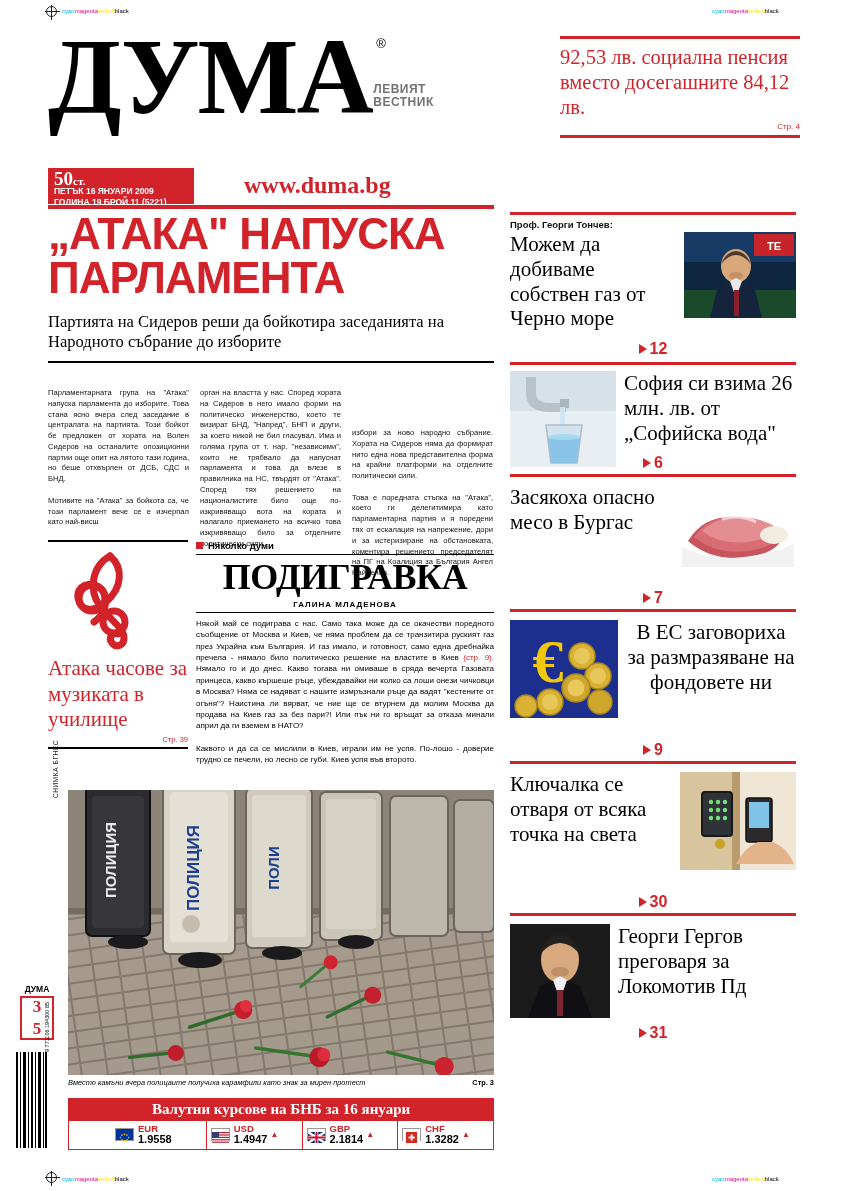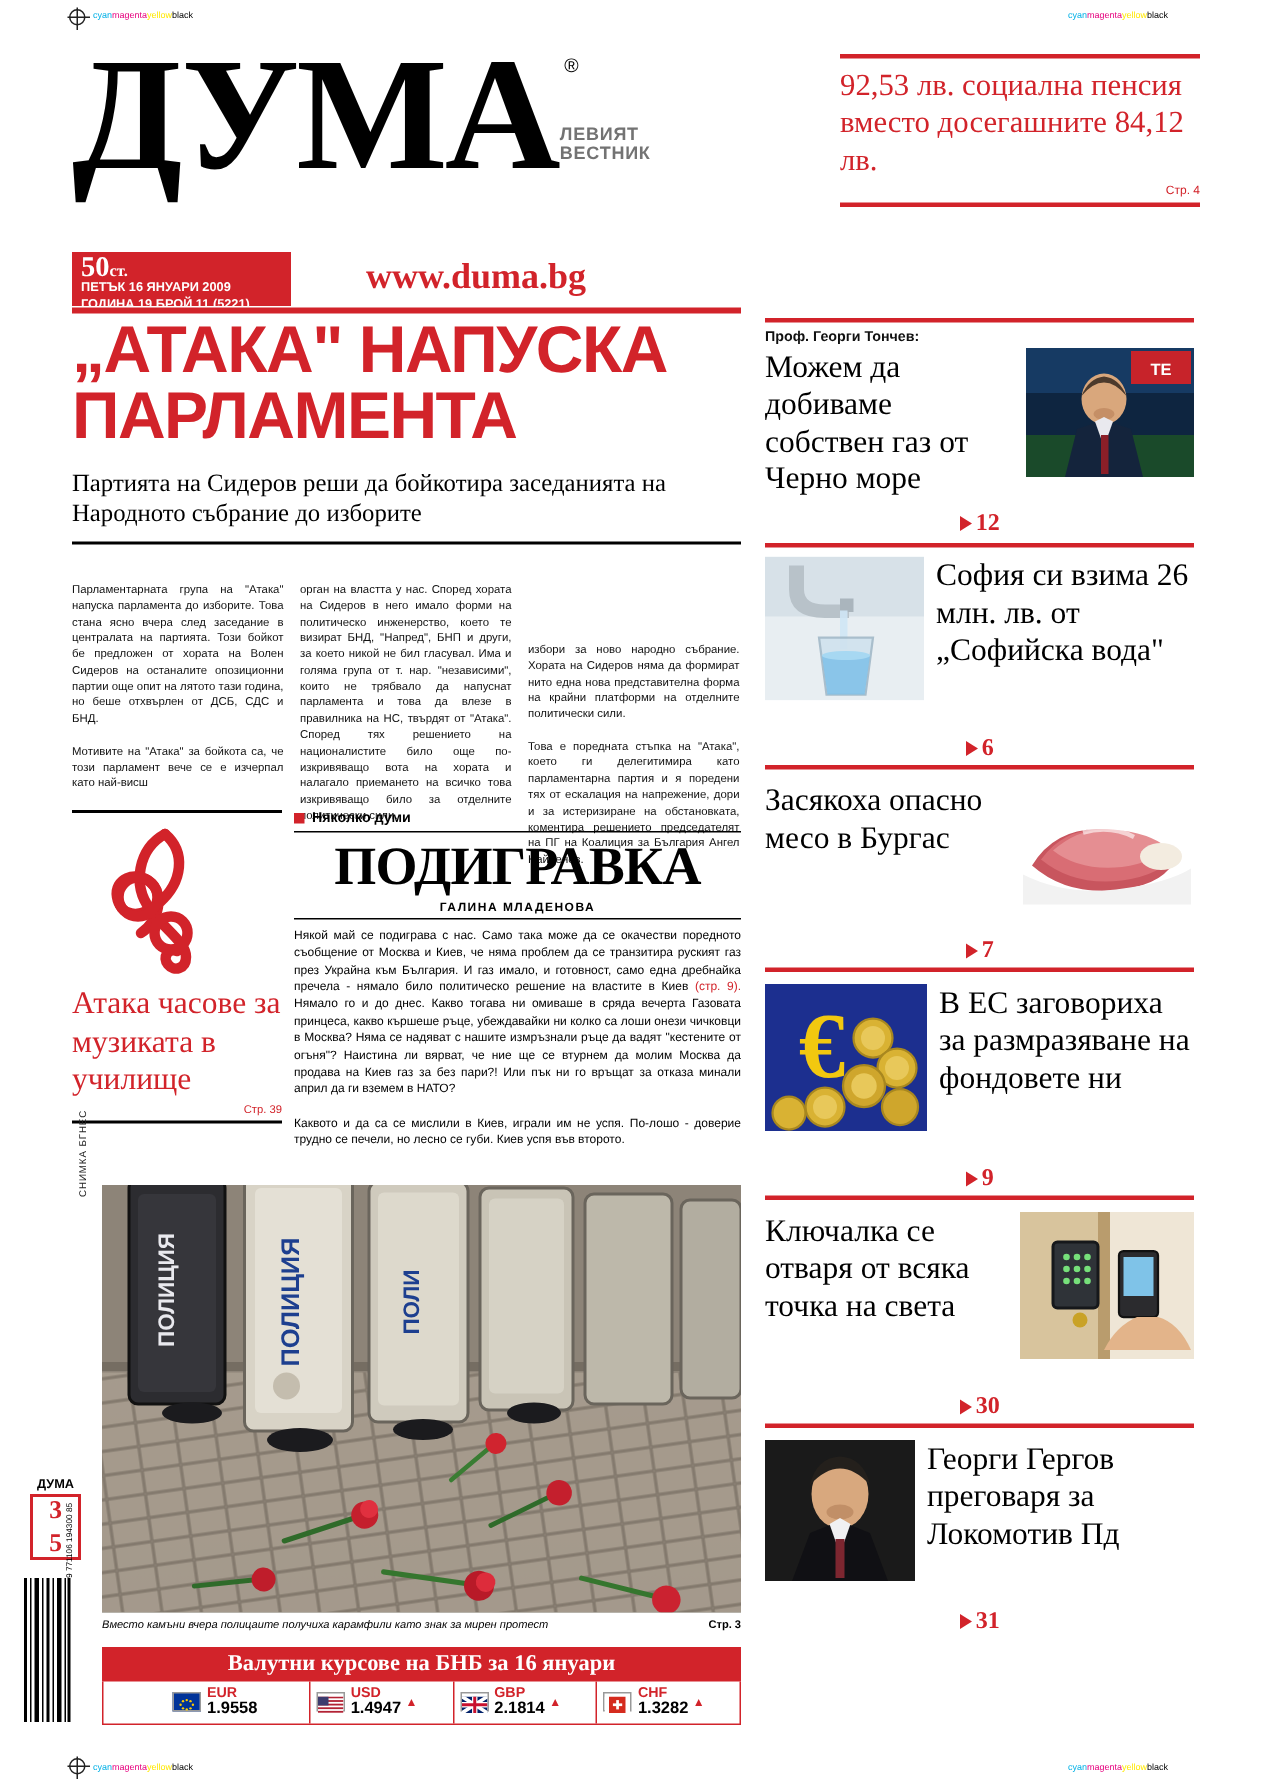--- a/index.html
+++ b/index.html
@@ -129,21 +129,21 @@
   .rail { position:absolute; left:510px; top:212px; width:286px; }
   .rail .item { position:relative; }
   .rail .rule { height:3px; background:#d2232a; }
   .rail .kicker { font-size:9.5px; font-weight:bold; color:#111; padding:4px 0 2px; }
   .rail h3 {
     font-family:"Liberation Serif",serif; font-weight:normal;
     font-size:21px; line-height:1.18; color:#000;
   }
   .rail .pgmark { display:flex; justify-content:center; align-items:center; gap:3px; margin:3px 0 0; }
   .rail .pgmark .tri { width:0;height:0;border-left:8px solid #d2232a;border-top:5px solid transparent;border-bottom:5px solid transparent; }
-  .rail .pgmark .num { font-family:Liberation Serif, serif; font-size:16px; font-weight:bold; color:#d2232a; }
+  .rail .pgmark .num { font-family:Liberation Sans, sans-serif; font-size:16px; font-weight:bold; color:#d2232a; }
 
   
   .spine { position:absolute; left:20px; top:984px; width:34px; }
   .spine .lbl { font-size:8.5px; font-weight:bold; text-align:center; }
   .spine .box { margin-top:2px; border:2px solid #d2232a; height:44px; position:relative; }
   .spine .num { position:absolute; width:100%; text-align:center; font-family:"Liberation Serif",serif; font-weight:bold; color:#d2232a; font-size:17px; }
   .spine .n1 { top:-1px; } .spine .n2 { bottom:-1px; }
   .barcode { position:absolute; left:14px; top:1052px; height:110px; width:34px; }
   .barcode .txt { font-size:5.5px; transform:rotate(-90deg); transform-origin:left top; position:absolute; left:30px; top:0; white-space:nowrap; }
 
@@ -443,21 +443,21 @@
             <rect x="50" y="58" width="5" height="26" fill="#8b1f28"></rect>
           </svg>
         </div>
       </div>
       <div class="pgmark" style="position:absolute;bottom:4px;left:0;width:100%;">
         <span class="tri"></span>
         <span class="num">12</span>
       </div>
     </div>
 
-    <div class="item" style="height:148px;">
+    <div class="item" style="height:112px;">
       <div class="rule"></div>
       <div style="display:flex; gap:8px; padding-top:6px;">
         <div class="ph" style="width:106px;height:96px;flex:0 0 auto;">
           <svg width="106" height="96" viewBox="0 0 106 96">
             <rect width="106" height="96" fill="#e8eef2"></rect>
             <rect x="0" y="0" width="106" height="40" fill="#d7e1e8"></rect>
             <path d="M16 6 h10 v16 q0 10 14 10 h16 v9 H40 q-24 0 -24 -19 Z" fill="#b8c2c9"></path>
             <rect x="50" y="28" width="9" height="9" fill="#aab5bd"></rect>
             <rect x="50" y="36" width="5" height="26" fill="#cfe6f5" opacity="0.9"></rect>
             <path d="M36 54 h36 l-5 38 h-26 Z" fill="#cfe2ee" opacity="0.85" stroke="#9fb6c6" stroke-width="1.5"></path>
@@ -511,21 +511,21 @@
               <circle cx="88" cy="56" r="8" fill="#e8c85a"></circle>
               <circle cx="66" cy="68" r="14" fill="#cfa62c" stroke="#a8871f" stroke-width="1.5"></circle>
               <circle cx="66" cy="68" r="8.5" fill="#e8c85a"></circle>
               <circle cx="40" cy="82" r="13" fill="#d9b233" stroke="#a8871f" stroke-width="1.5"></circle>
               <circle cx="40" cy="82" r="8" fill="#e8c85a"></circle>
               <circle cx="90" cy="82" r="12" fill="#cfa62c" stroke="#a8871f" stroke-width="1.5"></circle>
               <circle cx="16" cy="86" r="11" fill="#d9b233" stroke="#a8871f" stroke-width="1.5"></circle>
             </g>
           </svg>
         </div>
-        <h3 style="flex:1;">В ЕС заговориха за размразяване на фондовете ни</h3>
+        <h3 style="flex:1;text-align:center;">В ЕС заговориха за размразяване на фондовете ни</h3>
       </div>
       <div class="pgmark" style="position:absolute;bottom:2px;left:0;width:100%;">
         <span class="tri"></span>
         <span class="num">9</span>
       </div>
     </div>
 
     <div class="item" style="height:152px;">
       <div class="rule"></div>
       <div style="display:flex; gap:8px; padding-top:8px;">
@@ -569,21 +569,21 @@
             <ellipse cx="50" cy="36" rx="19" ry="23" fill="#d8a87e"></ellipse>
             <path d="M30 30 q20 -22 40 0 q-4 -18 -20 -19 q-16 1 -20 19Z" fill="#24201c"></path>
             <ellipse cx="50" cy="48" rx="9" ry="5" fill="#c18f67"></ellipse>
             <path d="M18 94 L30 62 L50 54 L70 62 L82 94 Z" fill="#101014"></path>
             <path d="M43 56 L50 76 L57 56 L50 52 Z" fill="#f0f0f2"></path>
             <rect x="47" y="66" width="6" height="26" fill="#7d2630"></rect>
           </svg>
         </div>
         <h3 style="flex:1;">Георги Гергов преговаря за Локомотив Пд</h3>
       </div>
-      <div class="pgmark" style="position:absolute;bottom:4px;left:0;width:100%;">
+      <div class="pgmark" style="position:absolute;bottom:16px;left:0;width:100%;">
         <span class="tri"></span>
         <span class="num">31</span>
       </div>
     </div>
 
   </div>
 
   <div class="spine">
     <div class="lbl">ДУМА</div>
     <div class="box">

